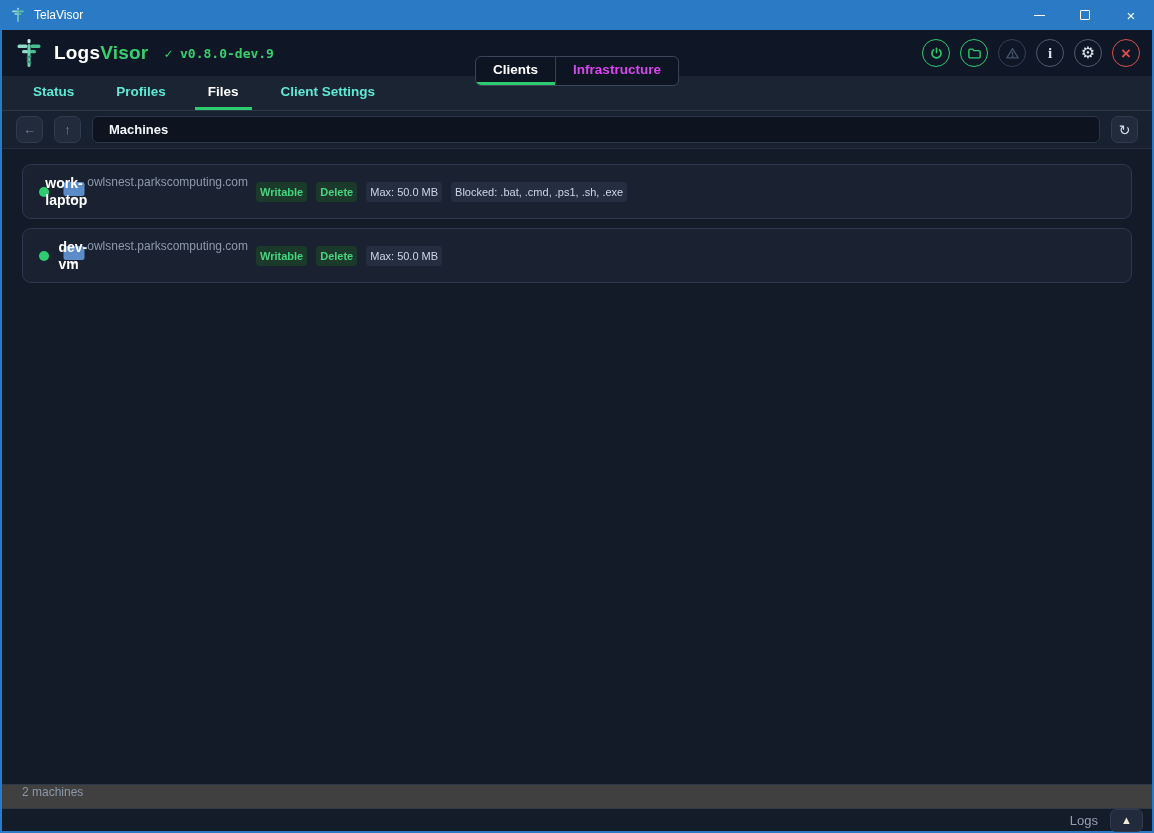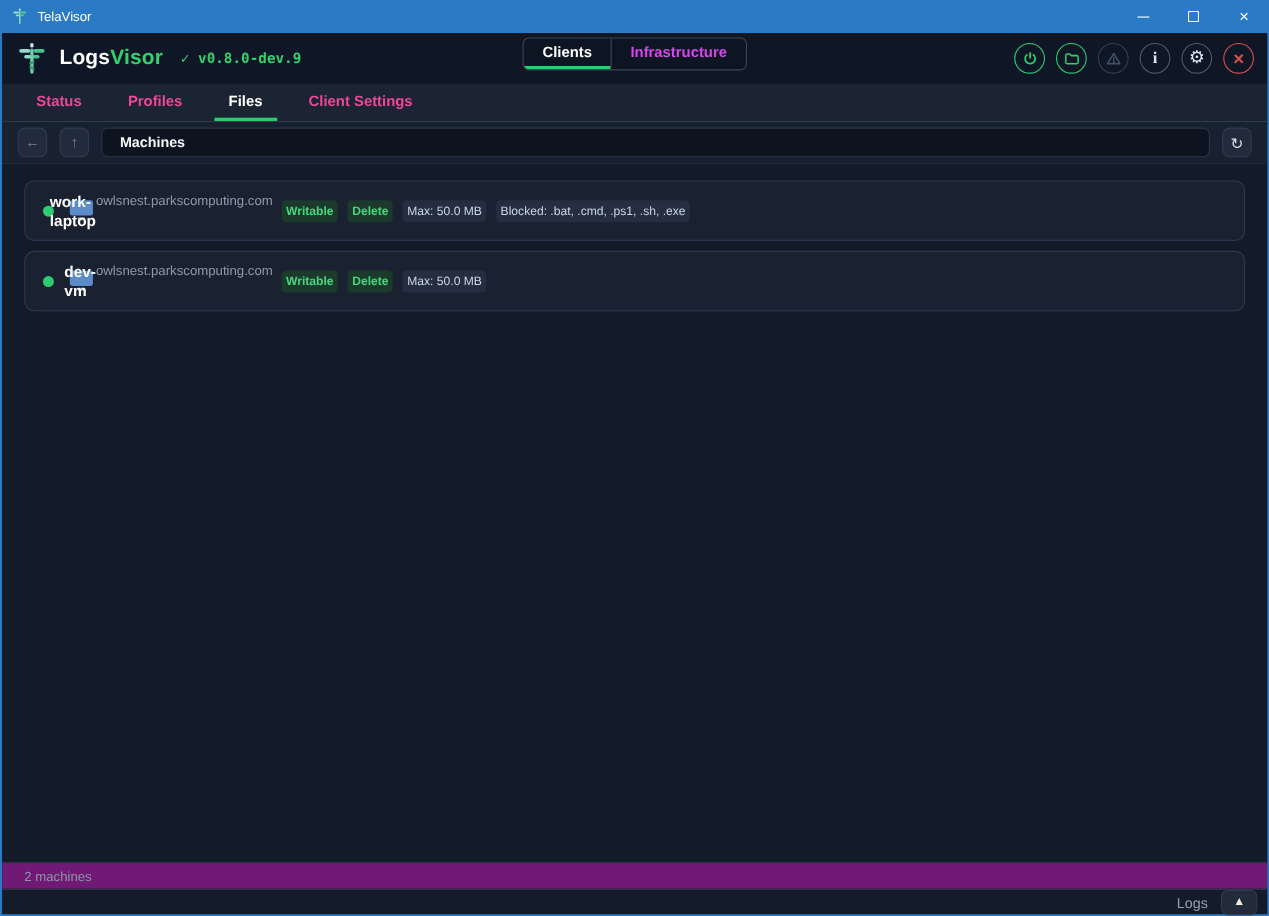--- a/index.html
+++ b/index.html
@@ -27,21 +27,21 @@
   
   .header { height:46px; background:#0f1726; display:flex; align-items:center;
             padding:0 12px; position:relative; flex:0 0 auto; }
   .logo-svg { width:30px; height:32px; }
   .app-name { font-size:19px; font-weight:bold; margin-left:10px; letter-spacing:0.2px; }
   .app-name .p1 { color:#ffffff; }
   .app-name .p2 { color:#35d06e; }
   .version { margin-left:16px; color:#35d06e; font-family:"DejaVu Sans Mono", monospace;
              font-size:13px; font-weight:bold; }
 
-  .seg { position:absolute; left:50%; transform:translateX(-50%); top:4px; height:30px;
+  .seg { position:absolute; left:50%; transform:translateX(-50%); top:26px; height:30px;
          display:flex; border:1px solid #3c4659; border-radius:6px; overflow:hidden; background:#0d1422; }
   .seg-btn { padding:0 17px; display:flex; align-items:center; font-size:13.5px; font-weight:bold;
              color:#d946ef; background:transparent; border:none; border-bottom:3px solid transparent;
              cursor:default; font-family:inherit; }
   .seg-btn + .seg-btn { border-left:1px solid #3c4659; }
   .seg-btn.active { color:#ffffff; border-bottom-color:#2ecc71; }
 
   .hdr-actions { margin-left:auto; display:flex; gap:10px; align-items:center; }
   .circle-btn { width:28px; height:28px; border-radius:50%; border:1.5px solid; background:transparent;
                 display:flex; align-items:center; justify-content:center; cursor:default; padding:0; }
@@ -51,21 +51,21 @@
   .cb-gray  { border-color:#4d5a70; color:#dde4ee; }
   .cb-red   { border-color:#d94f4f; color:#d94f4f; }
   .info-i   { font-family:"Liberation Serif", serif; font-weight:bold; font-size:15px; line-height:1; }
   .gear-g   { font-size:16px; line-height:1; }
   .close-g  { font-size:17px; line-height:1; font-weight:bold; }
 
   
   .tabbar { height:34px; background:#1b2433; display:flex; align-items:stretch;
             padding:0 18px; gap:16px; flex:0 0 auto; }
   .tab { display:flex; align-items:center; padding:0 13px; font-size:13.5px; font-weight:bold;
-         color:#ec4899; border:none; background:transparent; border-bottom:3px solid transparent;
+         color:#5eead4; border:none; background:transparent; border-bottom:3px solid transparent;
          cursor:default; font-family:inherit; }
   .tab.active { color:#ffffff; border-bottom-color:#2ecc71; }
 
   
   .navbar { height:38px; background:#18212f; border-top:1px solid #2e3949;
             display:flex; align-items:center; padding:0 14px; gap:11px; flex:0 0 auto; }
   .nav-btn { width:27px; height:27px; border-radius:7px; background:#222b3b; border:1px solid #303b4f;
              color:#76839a; font-size:13px; display:flex; align-items:center; justify-content:center;
              cursor:default; flex:0 0 auto; }
   .path-input { flex:1; height:27px; background:#0e141f; border:1px solid #2b3547; border-radius:6px;
@@ -82,22 +82,22 @@
   .monitor { width:24px; height:21px; margin-left:13px; flex:0 0 auto; }
   .m-text { margin-left:14px; width:148px; flex:0 0 auto; display:flex; flex-direction:row; justify-content:flex-end; }
   .m-name { color:#ffffff; font-size:14px; font-weight:bold; line-height:17px; }
   .m-host { color:#8d99ab; font-size:12px; line-height:15px; }
   .badges { display:flex; gap:9px; align-items:center; margin-left:8px; }
   .badge { font-size:11px; font-weight:bold; padding:4px 4px; border-radius:4px; white-space:nowrap; }
   .badge-green { background:#1c3a2c; color:#45d57e; }
   .badge-gray  { background:#242e40; color:#ccd6e4; font-weight:normal; }
 
   
-  .statusbar { height:24px; background:#701a75; border-top:1px solid #2e3949; display:flex;
-               align-items:center; padding:0 20px; color:#8b97a9; font-size:12px; flex:0 0 auto; }
+  .statusbar { height:24px; background:#404040; border-top:1px solid #2e3949; display:flex;
+               padding:0 20px; color:#8b97a9; font-size:12px; flex:0 0 auto; }
   .logsbar { height:23px; background:#141b29; border-top:1px solid #2e3949; display:flex;
              align-items:center; justify-content:flex-end; gap:12px; padding:0 9px; flex:0 0 auto; }
   .logs-label { color:#93a0b2; font-size:13px; }
   .logs-btn { width:33px; height:23px; border-radius:6px; background:#222b3b; border:1px solid #303b4f;
               color:#f0ead9; font-size:11px; display:flex; align-items:center; justify-content:center;
               cursor:default; }
 </style>
 </head>
 <body>
 

